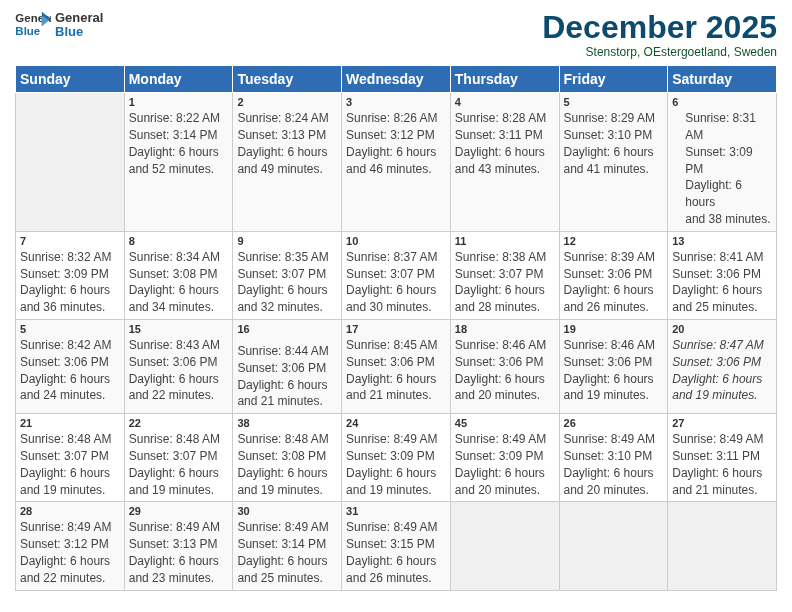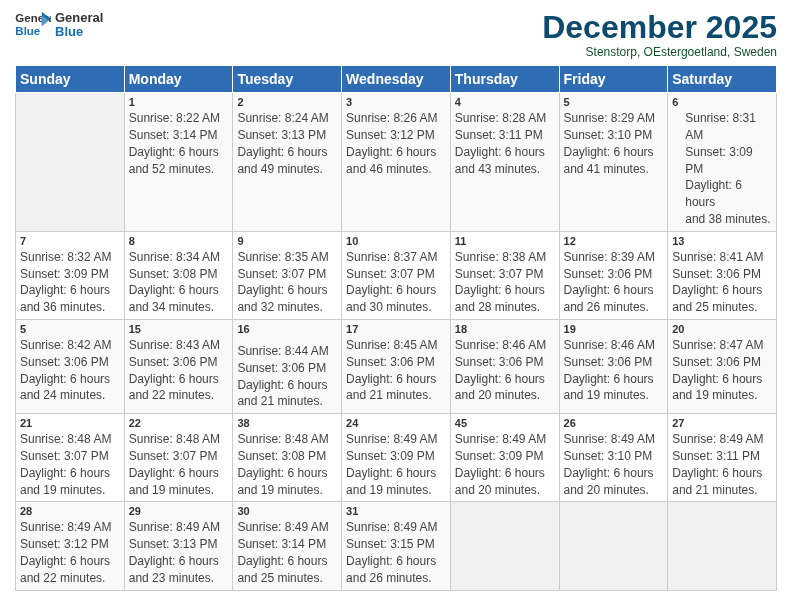--- a/index.html
+++ b/index.html
@@ -254,21 +254,21 @@
           </td>
           <td>
             <span class="day-num">19</span>
             <div class="day-info" style="white-space: pre-line;">Sunrise: 8:46 AM
 Sunset: 3:06 PM
 Daylight: 6 hours
 and 19 minutes.</div>
           </td>
           <td>
             <span class="day-num">20</span>
-            <div class="day-info" style="white-space: pre-line;">Sunrise: 8:47 AM
+            <div class="day-info" style="white-space: pre-line; font-style: italic;">Sunrise: 8:47 AM
 Sunset: 3:06 PM
 Daylight: 6 hours
 and 19 minutes.</div>
           </td>
         </tr>
         <tr>
           <td>
             <span class="day-num">21</span>
             <div class="day-info" style="white-space: pre-line;">Sunrise: 8:48 AM
 Sunset: 3:07 PM

